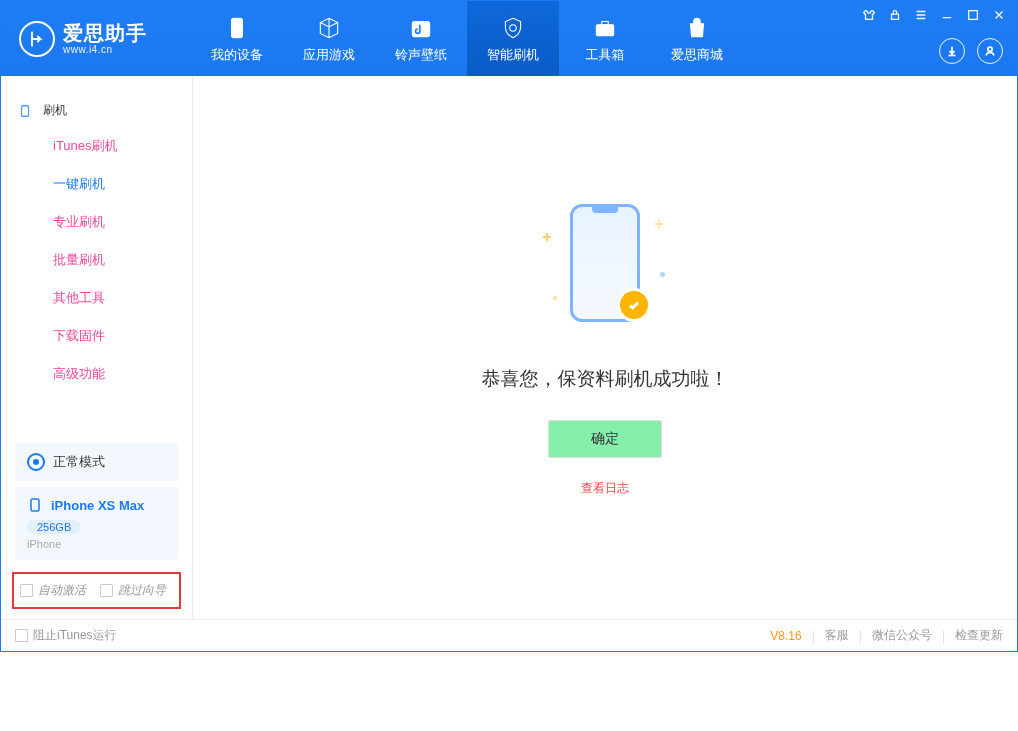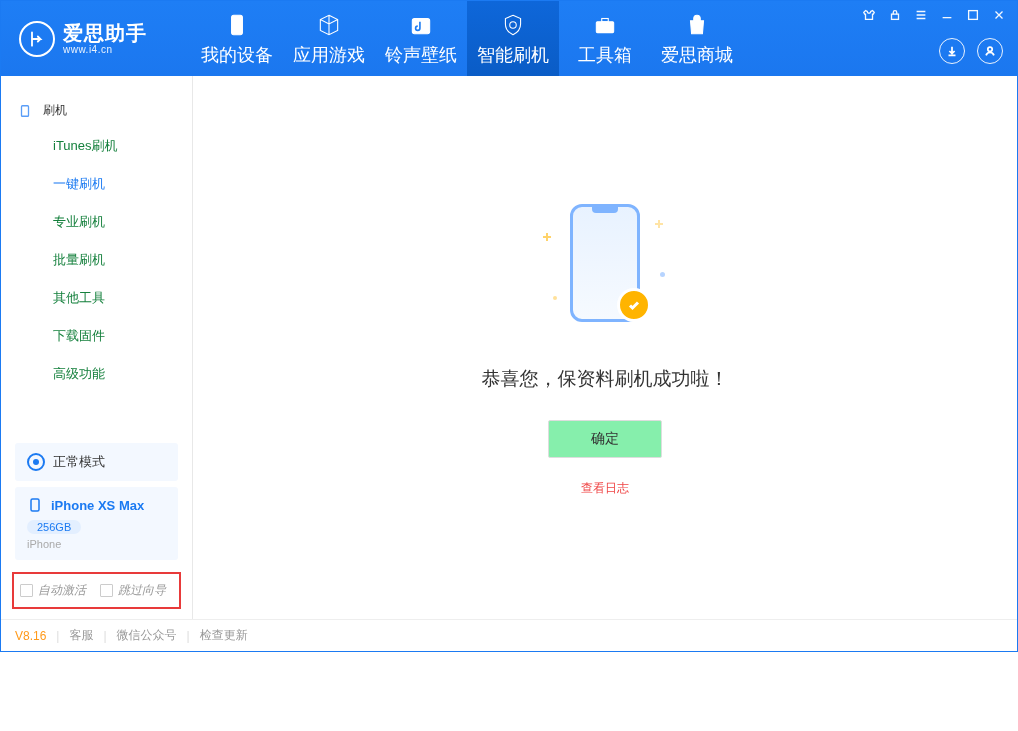--- a/index.html
+++ b/index.html
@@ -8,42 +8,42 @@
   
   
   .titlebar { height: 75px; background: linear-gradient(to bottom, #1e7ef5, #1b77ef); display: flex; align-items: stretch; color: #fff; position: relative; }
   .logo-area { display: flex; align-items: center; padding: 0 20px 0 18px; min-width: 190px; }
   .logo-icon { width: 36px; height: 36px; border-radius: 50%; border: 2px solid #fff; display: flex; align-items: center; justify-content: center; margin-right: 8px; }
   .logo-icon svg { width: 20px; height: 20px; fill: #fff; }
   .logo-text1 { font-size: 20px; font-weight: bold; letter-spacing: 1px; line-height: 1.1; }
   .logo-text2 { font-size: 10px; opacity: .9; letter-spacing: .5px; }
   
   .nav { display: flex; }
-  .nav-item { width: 92px; display: flex; flex-direction: column; align-items: center; justify-content: center; font-size: 18px; cursor: pointer; position: relative; }
+  .nav-item { width: 92px; display: flex; flex-direction: column; align-items: center; justify-content: center; font-size: 13px; cursor: pointer; position: relative; }
   .nav-item.active { background: linear-gradient(to bottom, #0e67da, #0a5cc6); text-align: right; }
   .nav-item .nav-icon { width: 28px; height: 28px; margin-bottom: 4px; display: flex; align-items: center; justify-content: center; }
   .nav-item svg { width: 26px; height: 26px; fill: #fff; stroke: #fff; }
   
   .win-controls-top { position: absolute; right: 10px; top: 6px; display: flex; gap: 10px; align-items: center; }
   .win-controls-top div { width: 16px; height: 16px; display: flex; align-items: center; justify-content: center; cursor: pointer; opacity: .95; }
   .win-controls-top svg { width: 14px; height: 14px; fill: none; stroke: #fff; stroke-width: 1.5; }
   
   .win-controls-bottom { position: absolute; right: 14px; bottom: 12px; display: flex; gap: 12px; align-items: center; }
   .win-controls-bottom div { width: 26px; height: 26px; border: 1.5px solid rgba(255,255,255,.9); border-radius: 50%; display: flex; align-items: center; justify-content: center; cursor: pointer; }
   .win-controls-bottom svg { width: 14px; height: 14px; fill: none; stroke: #fff; stroke-width: 2; }
   
   
   .body { flex: 1; display: flex; min-height: 0; }
   .sidebar { width: 192px; border-right: 1px solid #e8e8e8; display: flex; flex-direction: column; background: #fff; }
   .side-scroll { flex: 1; overflow: auto; padding-top: 18px; }
   .side-group { font-size: 12px; color: #333; padding: 8px 18px 8px 28px; display: flex; align-items: center; cursor: default; }
   .side-group .g-icon { width: 16px; height: 16px; margin-right: 10px; margin-left: -12px; display: flex; align-items: center; justify-content: center; }
   .side-group svg { width: 14px; height: 14px; stroke: #5a9df7; fill: none; stroke-width: 1.5; }
   .side-group.more svg { stroke: #bbb; }
-  .side-item { font-size: 13px; color: #15803d; padding: 10px 0 10px 52px; cursor: pointer; }
+  .side-item { font-size: 13px; color: #ec4899; padding: 10px 0 10px 52px; cursor: pointer; }
   .side-item.active { color: #1b7af2; }
   
   .mode-box { margin: 6px 14px; background: #f3f8ff; border-radius: 3px; padding: 10px 12px; display: flex; align-items: center; font-size: 13px; color: #333; }
   .mode-box .dot { width: 18px; height: 18px; border: 2px solid #1b7af2; border-radius: 50%; margin-right: 8px; position: relative; }
   .mode-box .dot::after { content: ''; width: 6px; height: 6px; border-radius: 50%; background: #1b7af2; position: absolute; left: 4px; top: 4px; }
   
   .device-box { margin: 0 14px 6px; background: #f3f8ff; border-radius: 3px; padding: 10px 12px; font-size: 13px; }
   .device-row { display: flex; align-items: center; color: #1b7af2; font-weight: bold; margin-bottom: 6px; }
   .device-row svg { width: 16px; height: 16px; stroke: #1b7af2; fill: none; margin-right: 8px; stroke-width: 1.5; }
   .storage-pill { background: #e3efff; color: #1b7af2; border-radius: 10px; padding: 1px 10px; font-size: 11px; display: inline-block; }
@@ -262,20 +262,26 @@
             </svg>
           </div>
       </div>
       <div class="headline">恭喜您，保资料刷机成功啦！</div>
       <button class="ok-btn">确定</button>
       <a class="view-log">查看日志</a>
     </div>
   </div>
 
   <div class="statusbar">
+    <div class="left">
+      <label class="chk">
+        <span class="box"></span>
+        <span>阻止iTunes运行</span>
+      </label>
+    </div>
     <div class="right">
       <span class="ver">V8.16</span>
       <span class="divider">|</span>
       <span class="link">客服</span>
       <span class="divider">|</span>
       <span class="link">微信公众号</span>
       <span class="divider">|</span>
       <span class="link">检查更新</span>
     </div>
   </div>

